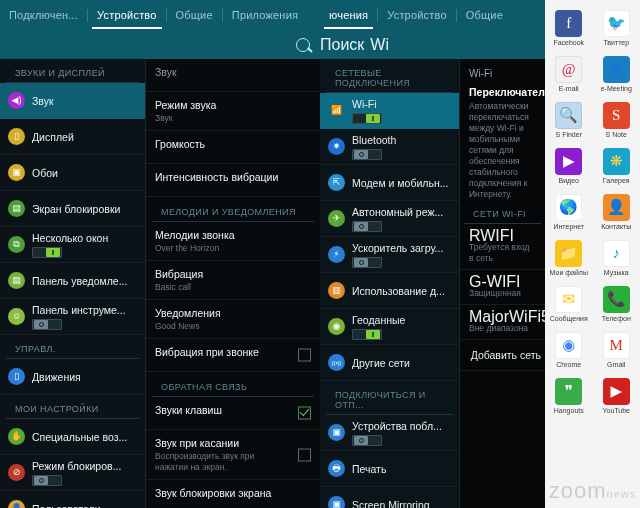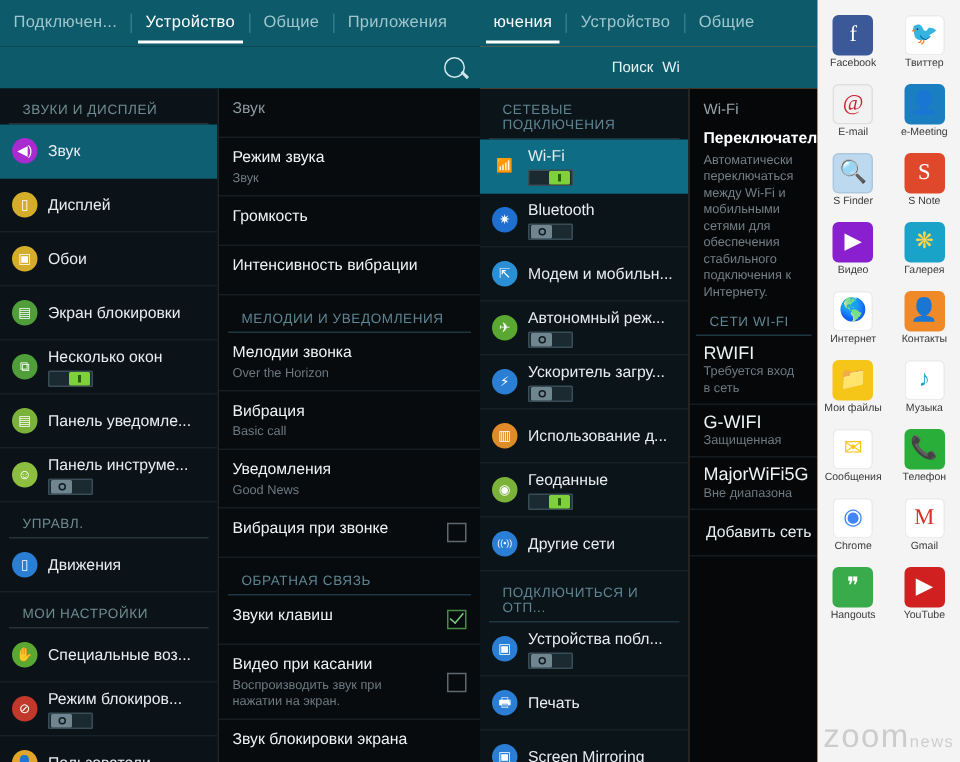--- a/index.html
+++ b/index.html
@@ -31,22 +31,22 @@
     content:"";position:absolute;left:4px;right:4px;bottom:2px;height:2px;background:#ffffff;
   }
   .tabsep{width:1px;height:13px;background:#2f7c8c;}
 
   
   .searchrow{
     height:28px;background:#0d5a6b;display:flex;align-items:center;justify-content:flex-end;
     padding-right:10px;
   }
   .searchrow2{
-    height:28px;background:#0d5a6b;display:flex;align-items:center;justify-content:center;
-    padding-right:4px;color:#e6f3f5;font-size:10px;
+    height:28px;background:#0d5a6b;display:flex;align-items:center;justify-content:flex-start;
+    padding-right:4px;color:#e6f3f5;font-size:16px;
   }
   .srch-ico{
     width:14px;height:14px;border:1.6px solid #cfe6ea;border-radius:50%;position:relative;
     box-sizing:border-box;
   }
   .srch-ico:after{
     content:"";position:absolute;width:6px;height:1.6px;background:#cfe6ea;
     right:-4px;bottom:0px;transform:rotate(45deg);
   }
 
@@ -115,21 +115,21 @@
 
   
   .wfhdr{font-size:10px;color:#9aa5aa;padding:9px 9px 6px 9px;}
   .wftitle{font-size:10.5px;color:#ffffff;font-weight:bold;padding:0 9px;line-height:14px;}
   .wfdesc{font-size:8.5px;color:#748086;padding:2px 9px 0 9px;line-height:11px;}
   .wfcat{
     font-size:9px;color:#5f8592;letter-spacing:.4px;padding:9px 0 4px 9px;
     border-bottom:1px solid #1e3741;margin:0 4px;
   }
   .wfrow{padding:5px 9px 5px 9px;border-bottom:1px solid #151b1f;}
-  .wfname{font-size:12px;color:#eef2f3;line-height:13px;}
+  .wfname{font-size:16px;color:#eef2f3;line-height:13px;}
   .wfstate{font-size:8.5px;color:#6e7a80;line-height:11px;}
   .wfadd{
     text-align:right;font-size:10.5px;color:#e8eef0;padding:9px 4px;
     border-bottom:1px solid #151b1f;
   }
 
   
   .drawer{display:flex;flex-direction:column;padding-top:6px;box-sizing:border-box;}
   .dgrid{display:flex;flex-wrap:wrap;}
   .dcell{width:47.5px;box-sizing:border-box;text-align:center;padding:4px 0 5px 0;}
@@ -276,21 +276,21 @@
           <div class="drow">
             <div class="dtitle">Вибрация при звонке</div>
             <div class="chk"></div>
           </div>
           <div class="dcat">ОБРАТНАЯ СВЯЗЬ</div>
           <div class="drow">
             <div class="dtitle">Звуки клавиш</div>
             <div class="chk on"></div>
           </div>
           <div class="drow">
-            <div class="dtitle">Видео при касании</div>
+            <div class="dtitle">Звук при касании</div>
             <div class="dsub" style="padding-right: 22px;">Воспроизводить звук при нажатии на экран.</div>
             <div class="chk"></div>
           </div>
           <div class="drow">
             <div class="dtitle">Звук блокировки экрана</div>
           </div>
         </div>
     </div>
   </div>
 

